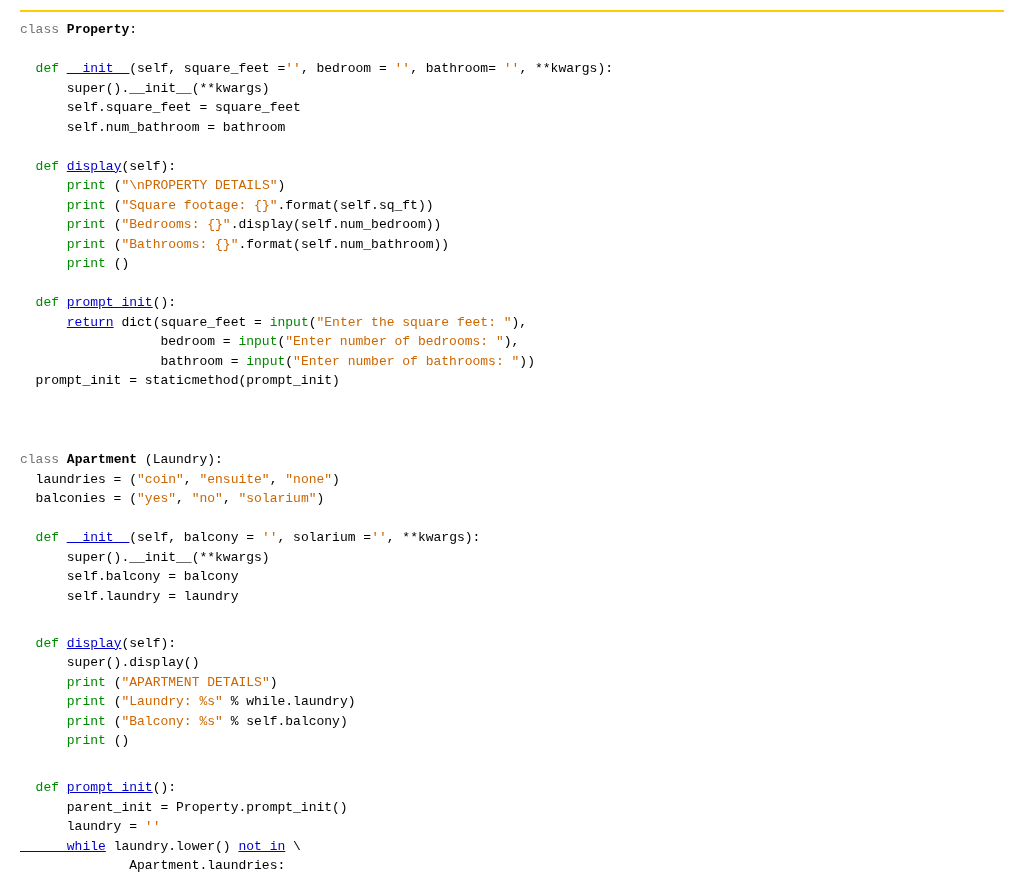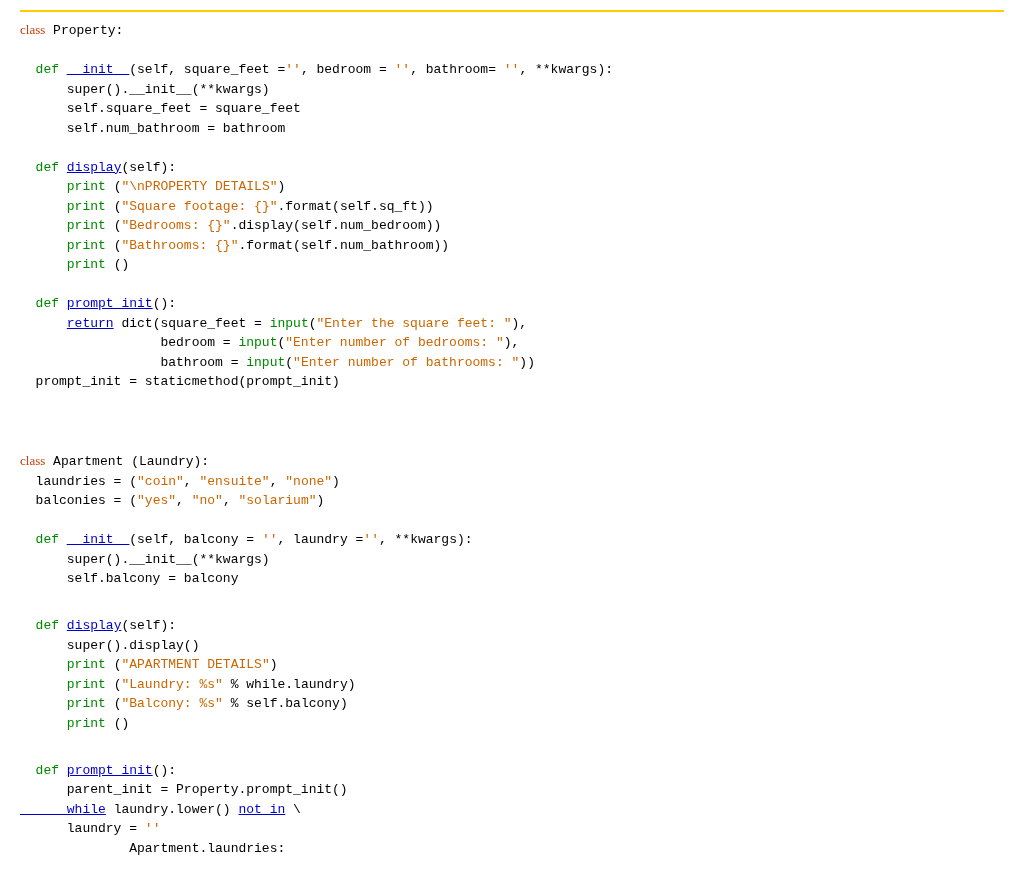--- a/index.html
+++ b/index.html
@@ -24,22 +24,22 @@
       overflow: hidden;
     }
 
     .line {
       white-space: pre;
       display: block;
       min-height: 1.5em;
     }
 
     
-    .kw-class { color: #c2410c; font-weight: normal; font-family: Liberation Serif, serif; }
-    .class-name { color: #000000; font-weight: normal; text-align: right; }
+    .kw-class { color: #737373; font-weight: normal; }
+    .class-name { color: #000000; font-weight: bold; text-align: right; }
     .string { color: #cc6600; }
     .normal { color: #000000; }
     .blue-kw { color: #0000cc; text-decoration: underline; }
     .green-kw { color: #008800; }
 
     .top-border {
       border-top: 2px solid #ffcc00;
       margin-bottom: 8px;
     }
 
@@ -77,32 +77,33 @@
   <span class="line"><span class="normal">                  bathroom = </span><span class="green-kw">input</span><span class="normal">(</span><span class="string">"Enter number of bathrooms: "</span><span class="normal">))</span></span>
   <span class="line"><span class="normal">  prompt_init = staticmethod(prompt_init)</span></span>
   <span class="line"></span>
   <div class="section-gap"></div>
   <div class="section-gap"></div>
 
   <span class="line"><span class="kw-class">class</span> <span class="class-name">Apartment</span> <span class="normal">(Laundry):</span></span>
   <span class="line"><span class="normal">  laundries = (</span><span class="string">"coin"</span><span class="normal">, </span><span class="string">"ensuite"</span><span class="normal">, </span><span class="string">"none"</span><span class="normal">)</span></span>
   <span class="line"><span class="normal">  balconies = (</span><span class="string">"yes"</span><span class="normal">, </span><span class="string">"no"</span><span class="normal">, </span><span class="string">"solarium"</span><span class="normal">)</span></span>
   <span class="line"></span>
-  <span class="line"><span class="green-kw">  def</span> <span class="blue-kw">__init__</span><span class="normal">(self, balcony =</span> <span class="string">''</span><span class="normal">, laundry =</span><span class="string">''</span><span class="normal">, **kwargs):</span></span>
+  <span class="line"><span class="green-kw">  def</span> <span class="blue-kw">__init__</span><span class="normal">(self, balcony =</span> <span class="string">''</span><span class="normal">, solarium =</span><span class="string">''</span><span class="normal">, **kwargs):</span></span>
   <span class="line"><span class="normal">      super().__init__(**kwargs)</span></span>
   <span class="line"><span class="normal">      self.balcony = balcony</span></span>
+  <span class="line"><span class="normal">      self.laundry = laundry</span></span>
   <span class="line"></span>
   <div class="small-gap"></div>
   <span class="line"><span class="green-kw">  def</span> <span class="blue-kw">display</span><span class="normal">(self):</span></span>
   <span class="line"><span class="normal">      super().display()</span></span>
   <span class="line"><span class="normal">      </span><span class="green-kw">print</span> <span class="normal">(</span><span class="string">"APARTMENT DETAILS"</span><span class="normal">)</span></span>
   <span class="line"><span class="normal">      </span><span class="green-kw">print</span> <span class="normal">(</span><span class="string">"Laundry: %s"</span><span class="normal"> % while.laundry)</span></span>
   <span class="line"><span class="normal">      </span><span class="green-kw">print</span> <span class="normal">(</span><span class="string">"Balcony: %s"</span><span class="normal"> % self.balcony)</span></span>
   <span class="line"><span class="normal">      </span><span class="green-kw">print</span> <span class="normal">()</span></span>
   <span class="line"></span>
   <div class="small-gap"></div>
   <span class="line"><span class="green-kw">  def</span> <span class="blue-kw">prompt_init</span><span class="normal">():</span></span>
   <span class="line"><span class="normal">      parent_init = Property.prompt_init()</span></span>
+  <span class="line"><span class="normal">      laundry = </span><span class="string">''</span></span>
   <span class="line"><span class="blue-kw">      while</span><span class="normal"> laundry.lower() </span><span class="blue-kw">not in</span> <span class="normal">\</span></span>
-  <span class="line"><span class="normal">      laundry = </span><span class="string">''</span></span>
   <span class="line"><span class="normal">              Apartment.laundries:</span></span>
 
 </div>
 
 </body></html>

